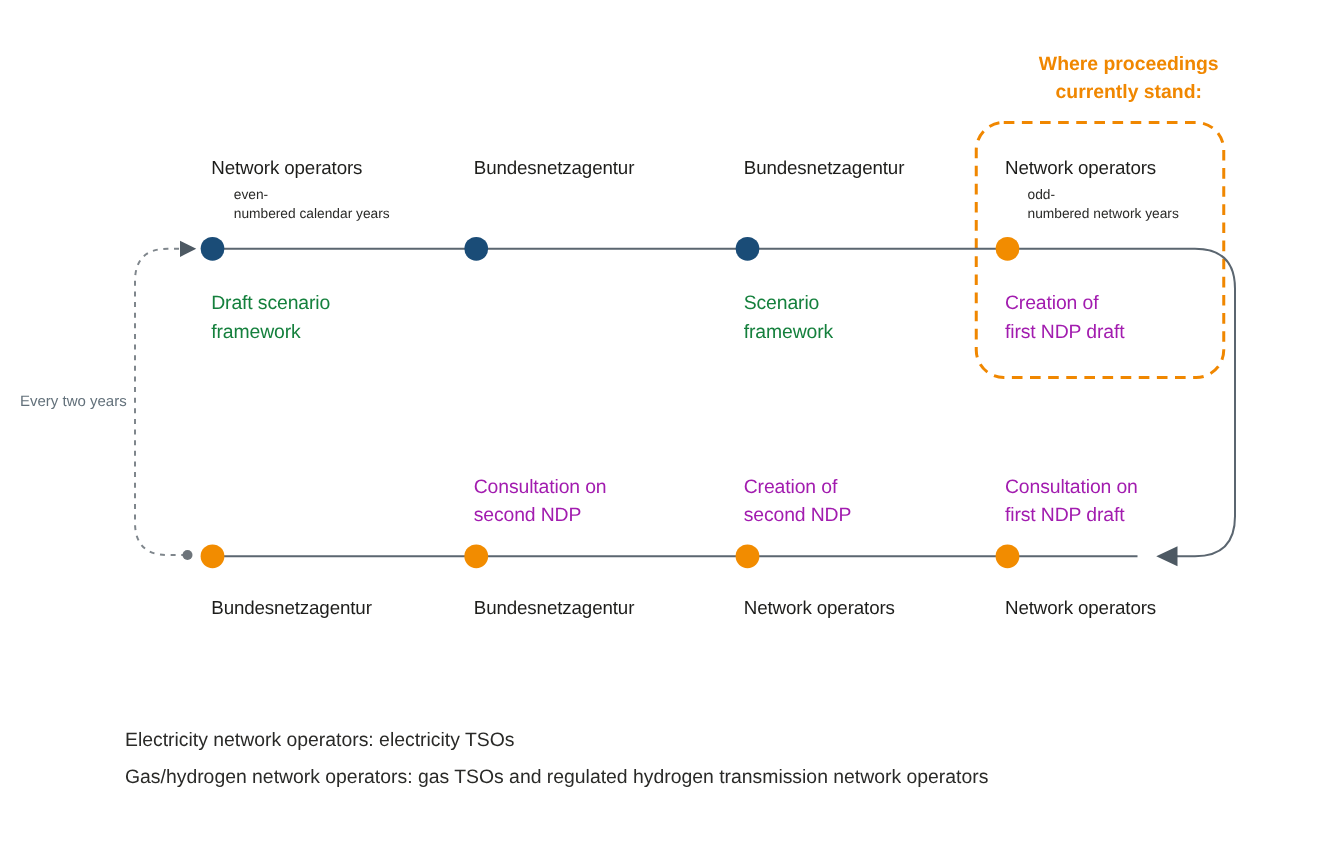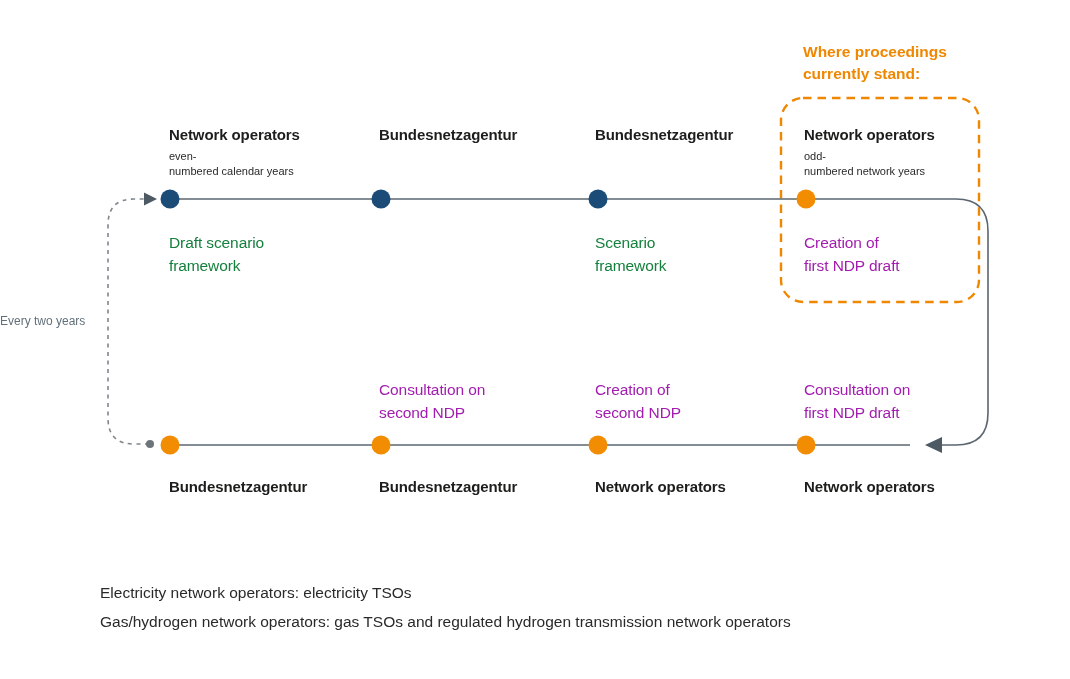--- a/index.html
+++ b/index.html
@@ -7,46 +7,46 @@
     position:relative;
     width:1070px;height:679px;
     background:#ffffff;
     font-family:"Liberation Sans", sans-serif;
     overflow:hidden;
   }
   .layer{position:absolute;left:0;top:0;}
   .abs{position:absolute;white-space:pre-line;}
   .status-note{
     left:803px;top:41px;width:200px;
-    color:#f08700;font-size:15.5px;font-weight:bold;line-height:22px;
+    color:#f08700;font-size:15.5px;font-weight:bold;line-height:22px;text-align:center;
   }
   .cycle-label{
-    left:0;top:314px;width:100px;
+    left:16px;top:314px;width:100px;
     color:#62707a;font-size:12px;line-height:15px;
   }
   .actor{
-    color:#1d1d1b;font-size:15px;font-weight:bold;line-height:18px;
+    color:#1d1d1b;font-size:15px;font-weight:normal;line-height:18px;
     width:195px;letter-spacing:-0.1px;
   }
   .actor-note{
     color:#2a2a28;font-size:11px;line-height:14.5px;width:195px;
   }
   .step{
     font-size:15.5px;line-height:23px;width:190px;letter-spacing:-0.1px;
   }
   .step.blue{color:#15803d;}
   .step.orange{color:#a21caf;}
   .footnote{
     left:100px;width:900px;
     color:#2a2a28;font-size:15.5px;line-height:18px;
   }
   
   .c1{left:169px;} .c2{left:379px;} .c3{left:595px;} .c4{left:804px;}
   .row-actor-top{top:126px;}
-  .row-note-top{top:149px;}
+  .row-note-top{top:149px;margin-left:18px;}
   .row-step-top{top:231px;}
   .row-step-bottom{top:378px;}
   .row-actor-bottom{top:478px;}
 </style>
 </head>
 <body>
 
 <div class="canvas">
 
   <svg class="layer" width="1070" height="679" viewBox="0 0 1070 679">

